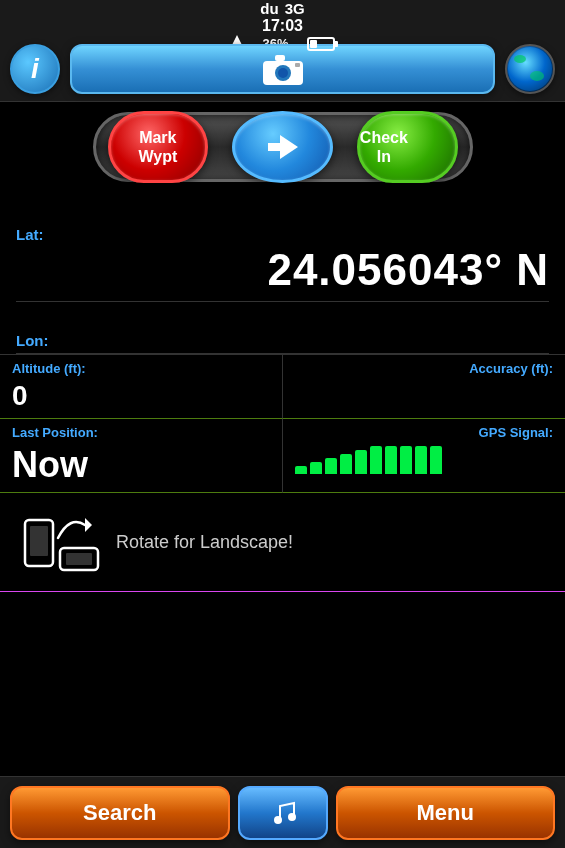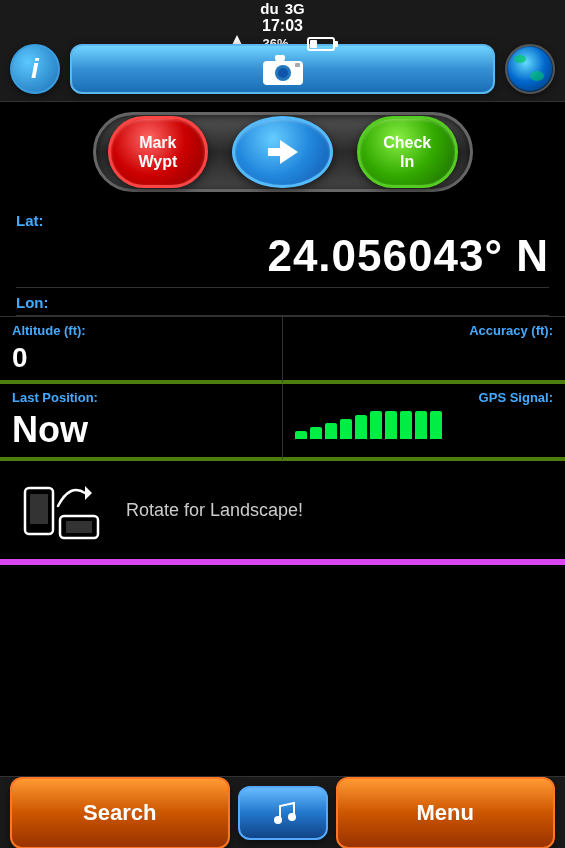--- a/index.html
+++ b/index.html
@@ -112,21 +112,21 @@
     }
 
     
     #action-buttons {
       display: flex;
       justify-content: center;
       align-items: center;
       gap: 16px;
       margin: 0 auto 14px auto;
       width: 380px;
-      height: 80px;
+      height: 70px;
       background: linear-gradient(to bottom, #555, #2a2a2a, #444);
       border-radius: 50px;
       border: 3px solid #666;
       padding: 8px 12px;
       box-shadow: inset 0 2px 8px rgba(0,0,0,0.7), 0 2px 6px rgba(0,0,0,0.5);
     }
 
     .action-btn-red {
       width: 110px; height: 72px;
       border-radius: 36px;
@@ -159,39 +159,40 @@
       width: 110px; height: 72px;
       border-radius: 36px;
       background: radial-gradient(circle at 40% 30%, #88ee44, #33aa00, #1a6600);
       border: 3px solid #55cc22;
       box-shadow: 0 3px 10px rgba(0,0,0,0.6), inset 0 1px 3px rgba(255,255,255,0.3);
       color: #fff;
       font-size: 16px;
       font-weight: bold;
       text-align: center;
       cursor: pointer;
-      display: flex; align-items: center; justify-content: center;
+      display: flex; align-items: center; justify-content: flex-start;
       line-height: 1.2;
     }
 
     
     #coords-section {
       padding: 0 16px;
     }
 
     .coord-row {
       border-bottom: 1px solid #333;
       padding: 6px 0 2px 0;
     }
 
     .coord-label {
       color: #4af;
       font-size: 15px;
       font-weight: bold;
       margin-bottom: 2px;
+      margin-top: 24px;
     }
 
     .coord-value {
       color: #fff;
       font-size: 44px;
       font-weight: bold;
       text-align: right;
       letter-spacing: 1px;
       padding-bottom: 4px;
     }
@@ -200,21 +201,21 @@
     #info-grid {
       display: grid;
       grid-template-columns: 1fr 1fr;
       border-top: 1px solid #333;
       margin: 0;
     }
 
     .info-cell {
       padding: 6px 12px;
       border-right: 1px solid #333;
-      border-bottom: 4px solid #4d7c0f;
+      border-bottom: 1px solid #4d7c0f;
     }
     .info-cell:nth-child(2), .info-cell:nth-child(4) {
       border-right: none;
       text-align: right;
     }
 
     .info-cell-label {
       color: #4af;
       font-size: 13px;
       font-weight: bold;
@@ -240,22 +241,22 @@
       width: 12px;
       background: #00ee44;
       border-radius: 2px 2px 0 0;
     }
 
     
     #rotate-hint {
       display: flex;
       align-items: center;
       padding: 14px 20px;
-      gap: 26px;
-      border-bottom: 6px solid #d946ef;
+      gap: 16px;
+      border-bottom: 1px solid #d946ef;
     }
 
     .rotate-icon-wrap {
       width: 80px;
       height: 70px;
       display: flex;
       align-items: center;
       justify-content: center;
       flex-shrink: 0;
     }
@@ -275,21 +276,21 @@
       display: flex;
       align-items: center;
       justify-content: space-between;
       padding: 8px 10px;
       border-top: 1px solid #333;
       gap: 8px;
     }
 
     .nav-btn-orange {
       flex: 1;
-      height: 72px;
+      height: 54px;
       background: linear-gradient(to bottom, #ff9933, #cc5500, #993300);
       border: 2px solid #ff7722;
       border-radius: 12px;
       color: #fff;
       font-size: 22px;
       font-weight: bold;
       cursor: pointer;
       display: flex; align-items: center; justify-content: center;
       box-shadow: 0 3px 8px rgba(0,0,0,0.5);
     }

